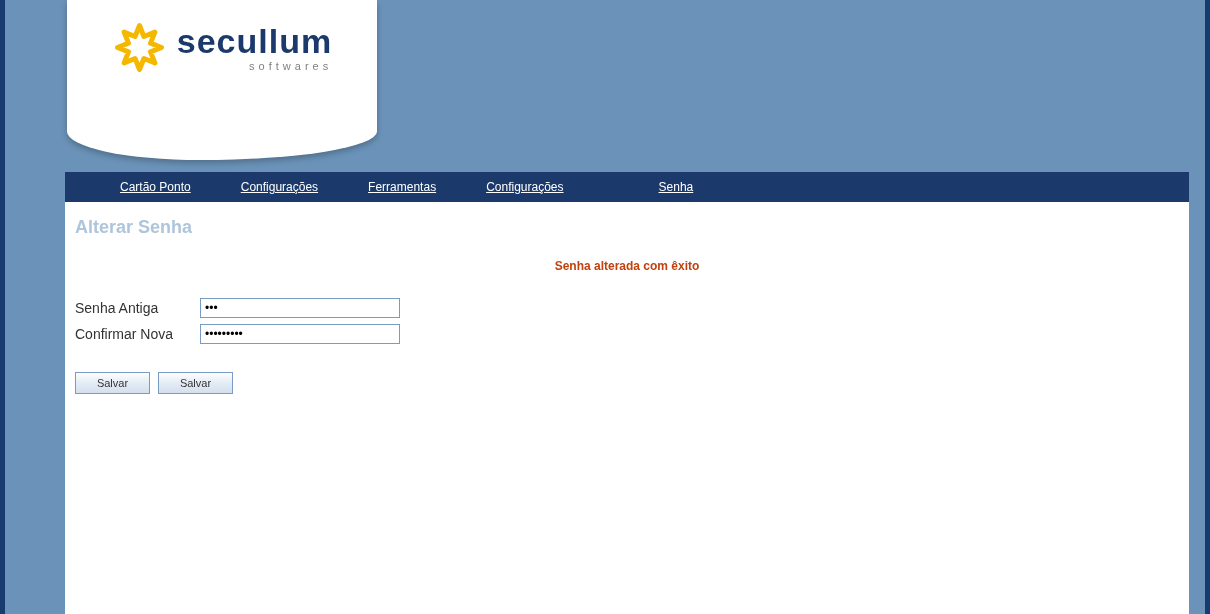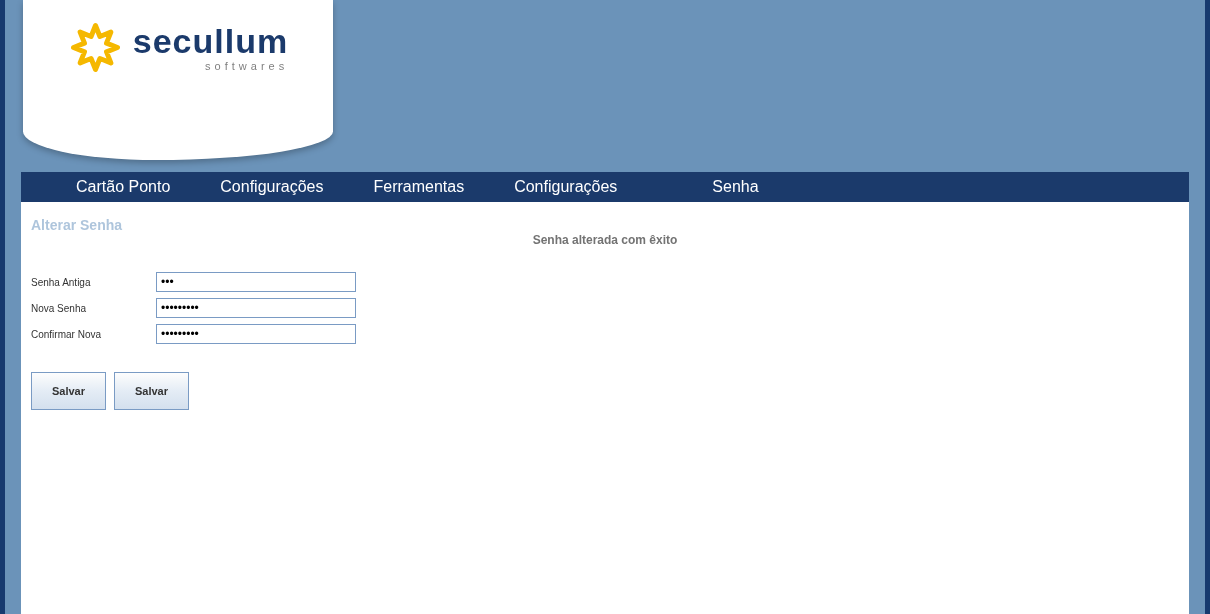--- a/index.html
+++ b/index.html
@@ -16,20 +16,21 @@
       overflow: hidden;
       position: relative;
     }
     .outer-frame {
       width: 100%;
       height: 100%;
       border-left: 5px solid #173a6f;
       border-right: 5px solid #173a6f;
       background: #6b93b9;
       position: relative;
+      padding-left: 44px;
     }
     .inner-frame {
       margin: 0 8px;
       height: 100%;
       background: #6b93b9;
       position: relative;
     }
     .logo-container {
       position: absolute;
       top: 0;
@@ -79,81 +80,81 @@
       right: 8px;
       height: 30px;
       background: #1b3a6b;
       display: flex;
       align-items: center;
       padding-left: 30px;
       z-index: 5;
     }
     .nav-item {
       color: #ffffff;
-      font-size: 16px;
+      font-size: 12px;
       padding: 0 25px;
       height: 30px;
       line-height: 30px;
       cursor: pointer;
+      text-decoration: underline;
     }
     .content-panel {
       position: absolute;
       top: 202px;
       left: 8px;
       right: 8px;
       bottom: 0;
       background: #ffffff;
       padding: 15px 10px;
     }
     .page-title {
-      font-size: 14px;
+      font-size: 18px;
       font-weight: bold;
       color: #aec5dc;
-      margin-bottom: 0;
+      margin-bottom: 21px;
     }
     .success-msg {
       text-align: center;
-      color: #737373;
+      color: #c2410c;
       font-weight: bold;
       font-size: 12px;
       margin-bottom: 25px;
     }
     .form-row {
       display: flex;
       align-items: center;
       margin-bottom: 6px;
     }
     .form-label {
       width: 125px;
       color: #333333;
-      font-size: 10px;
+      font-size: 14px;
     }
     .form-input {
       width: 200px;
       height: 20px;
       border: 1px solid #7a9bc4;
       padding: 1px 4px;
       font-size: 12px;
       font-family: Verdana, Arial, sans-serif;
     }
     .button-row {
       margin-top: 28px;
       display: flex;
       gap: 8px;
     }
     .btn {
       width: 75px;
-      height: 38px;
+      height: 22px;
       border: 1px solid #7a9bc4;
       background: linear-gradient(to bottom, #fdfdfd 0%, #e4ecf5 50%, #d4e0ee 100%);
       color: #333333;
       font-size: 11px;
       font-family: Verdana, Arial, sans-serif;
       cursor: pointer;
-      font-weight: bold;
     }
   </style>
 </head>
 <body>
 
 <div class="outer-frame">
   <div class="inner-frame">
 
     <div class="logo-container">
       <div class="logo-inner">
@@ -177,24 +178,20 @@
 
     <div class="content-panel">
       <div class="page-title">Alterar Senha</div>
       <div class="success-msg">Senha alterada com êxito</div>
 
       <div class="form-row">
         <div class="form-label">Senha Antiga</div>
         <input type="password" class="form-input" value="123" style="">
       </div>
 
-      <div class="form-row">
-        <div class="form-label">Nova Senha</div>
-        <input type="password" class="form-input" value="123456789" style="">
-      </div>
 
       <div class="form-row">
         <div class="form-label">Confirmar Nova</div>
         <input type="password" class="form-input" value="123456789" style="">
       </div>
 
       <div class="button-row">
         <button class="btn">Salvar</button>
         <button class="btn">Salvar</button>
       </div>

